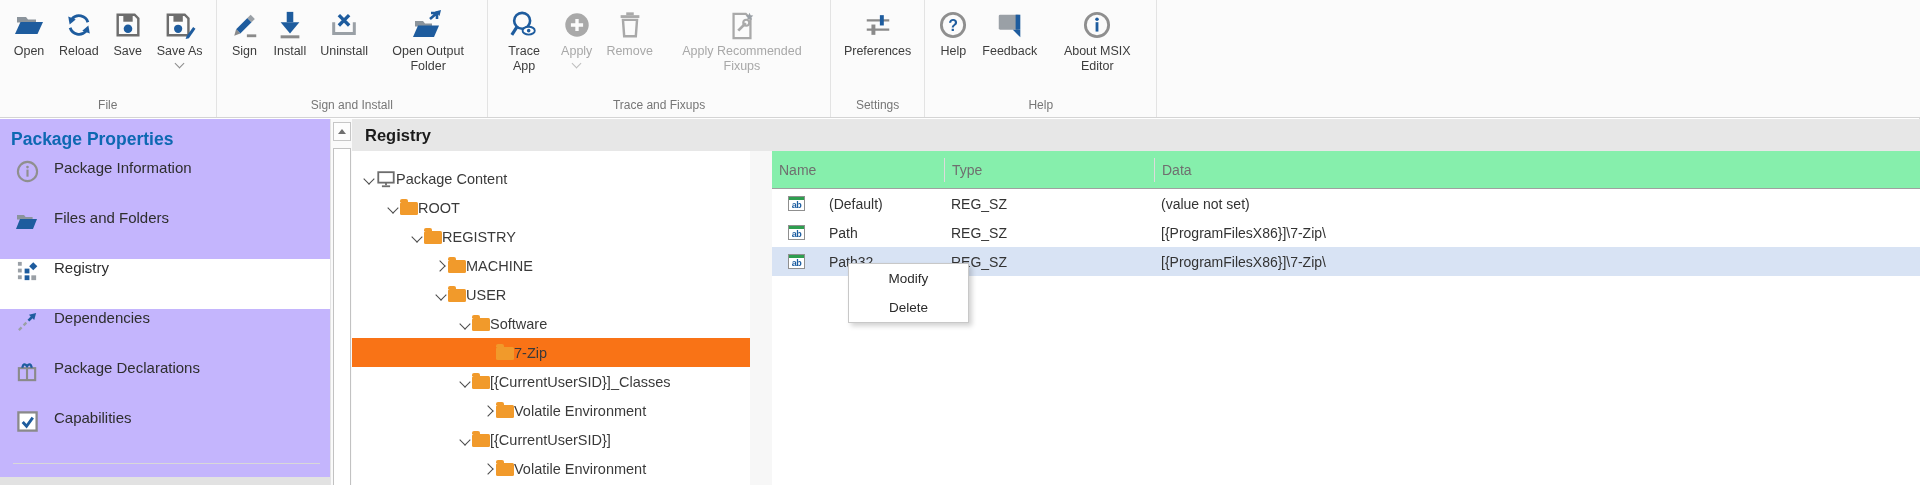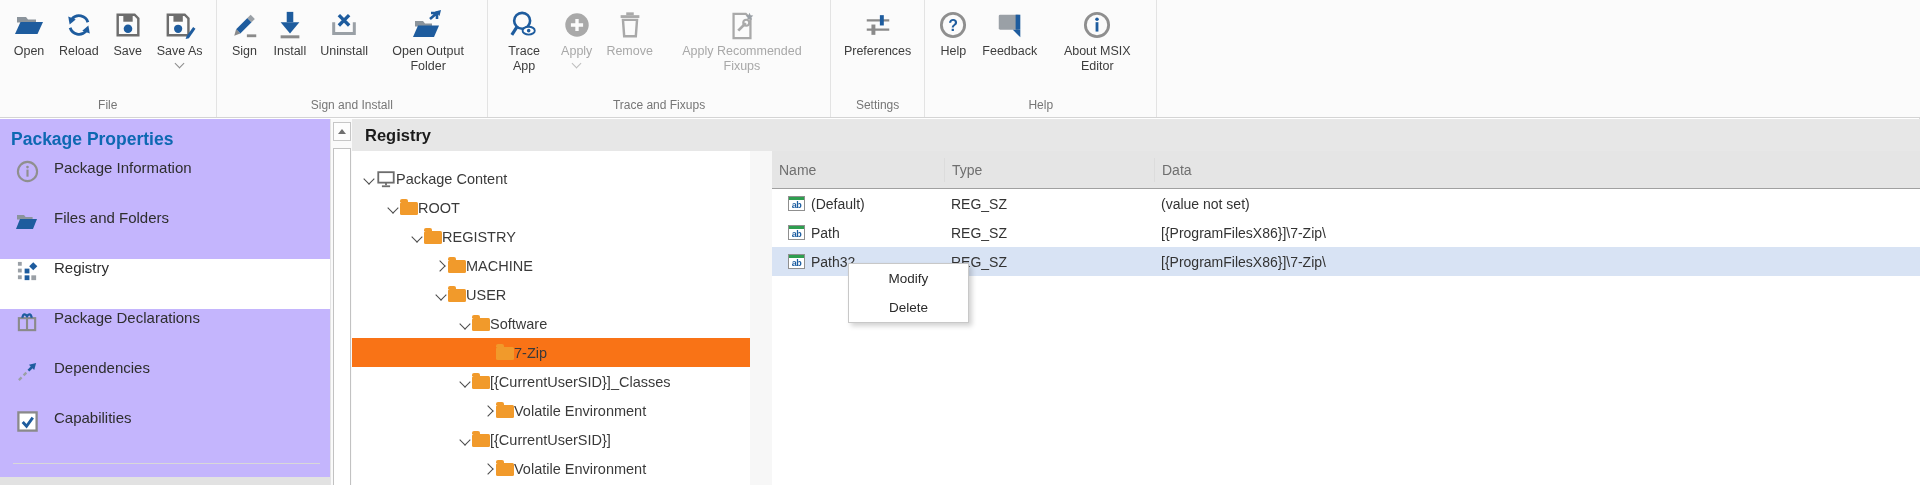--- a/index.html
+++ b/index.html
@@ -68,29 +68,29 @@
   .folder { width:18px; height:13px; background:#f19a2b; border-radius:1.5px; position:relative;
     flex:0 0 18px; margin-top:2px; }
   .folder::before { content:''; position:absolute; top:-3px; left:0; width:8px; height:3px;
     background:#f19a2b; border-radius:2px 2px 0 0; }
   .nicon { display:flex; align-items:center; justify-content:center; width:20px; flex:0 0 20px; }
 
   .tree-scroll { width:22px; flex:0 0 22px; background:#f7f7f7; }
 
   
   .vtable { flex:1; background:#fff; display:flex; flex-direction:column; min-width:0; }
-  .thead { display:flex; height:38px; background:#e5e5e5; border-bottom:1px solid #a0a0a0;
+  .thead { display:flex; height:38px; background:#86efac; border-bottom:1px solid #a0a0a0;
     align-items:center; flex:0 0 38px; }
   .th { font-size:14px; color:#6f6f6f; padding-left:7px; height:24px; line-height:24px; }
   .th-name { width:172px; flex:0 0 172px; }
   .th-type { width:210px; flex:0 0 210px; border-left:1px solid #dcdcdc; }
   .th-data { flex:1; border-left:1px solid #dcdcdc; }
   .trow { display:flex; height:29px; align-items:center; font-size:14px; color:#333; cursor:default; }
   .trow.selected { background:#d8e3f4; }
-  .td-name { width:172px; flex:0 0 172px; display:flex; align-items:center; gap:6px; padding-left:16px; }
+  .td-name { width:172px; flex:0 0 172px; display:flex; align-items:center; gap:24px; padding-left:16px; }
   .td-type { width:210px; flex:0 0 210px; padding-left:7px; }
   .td-data { flex:1; padding-left:7px; }
   .ab-icon { width:17px; height:15px; flex:0 0 17px; border:1px solid #8f8f8f; background:#fff;
     display:flex; flex-direction:column; overflow:hidden; }
   .ab-top { height:3px; background:#2e9e4f; width:100%; }
   .ab-txt { font-size:9px; font-weight:bold; color:#1c5da0; line-height:10px; text-align:center; letter-spacing:-0.5px; }
 
   
   .ctx-menu { position:absolute; left:848px; top:263px; width:121px; background:#fff;
     border:1px solid #c8c8c8; box-shadow:3px 3px 5px rgba(0,0,0,0.18); z-index:20; }
@@ -338,37 +338,37 @@
               <rect x="16" y="16" width="5" height="5" fill="#9aa0a6"></rect>
               <rect x="15" y="3.5" width="6" height="6" transform="rotate(45 18 6.5)" fill="#1e5c9e"></rect>
             </svg>
         </span>
         <span>Registry</span>
       </div>
 
       <div class="sb-item">
         <span class="sb-ico">
           <svg width="23" height="23" viewBox="0 0 24 24">
+              <path d="M3 21 L13 11" stroke="#9aa0a6" stroke-width="2.4" stroke-dasharray="4 3" fill="none"></path>
+              <path d="M13 11 L18 6" stroke="#1e5c9e" stroke-width="2.6" fill="none"></path>
+              <polygon points="21,3 13.5,5 19,10.5" fill="#1e5c9e"></polygon>
+            </svg>
+        </span>
+        <span>Dependencies</span>
+      </div>
+
+      <div class="sb-item">
+        <span class="sb-ico">
+          <svg width="23" height="23" viewBox="0 0 24 24">
               <rect x="3" y="8.5" width="17" height="12.5" fill="none" stroke="#8a8a8a" stroke-width="2.2"></rect>
               <line x1="11.5" y1="8.5" x2="11.5" y2="21" stroke="#8a8a8a" stroke-width="2.2"></line>
               <path d="M6.5 8 q1.5 -6 5 -1.5 q3.5 -4.5 5 1.5" fill="none" stroke="#1e5c9e" stroke-width="2.4"></path>
             </svg>
         </span>
         <span>Package Declarations</span>
-      </div>
-
-      <div class="sb-item">
-        <span class="sb-ico">
-          <svg width="23" height="23" viewBox="0 0 24 24">
-              <path d="M3 21 L13 11" stroke="#9aa0a6" stroke-width="2.4" stroke-dasharray="4 3" fill="none"></path>
-              <path d="M13 11 L18 6" stroke="#1e5c9e" stroke-width="2.6" fill="none"></path>
-              <polygon points="21,3 13.5,5 19,10.5" fill="#1e5c9e"></polygon>
-            </svg>
-        </span>
-        <span>Dependencies</span>
       </div>
 
       <div class="sb-item">
         <span class="sb-ico">
           <svg width="23" height="23" viewBox="0 0 24 24">
               <rect x="2.5" y="2.5" width="19" height="19" fill="#fff" stroke="#8a8a8a" stroke-width="2.4"></rect>
               <path d="M7 12.5 l4 4.5 6.5 -9" fill="none" stroke="#1e5c9e" stroke-width="3"></path>
             </svg>
         </span>
         <span>Capabilities</span>

